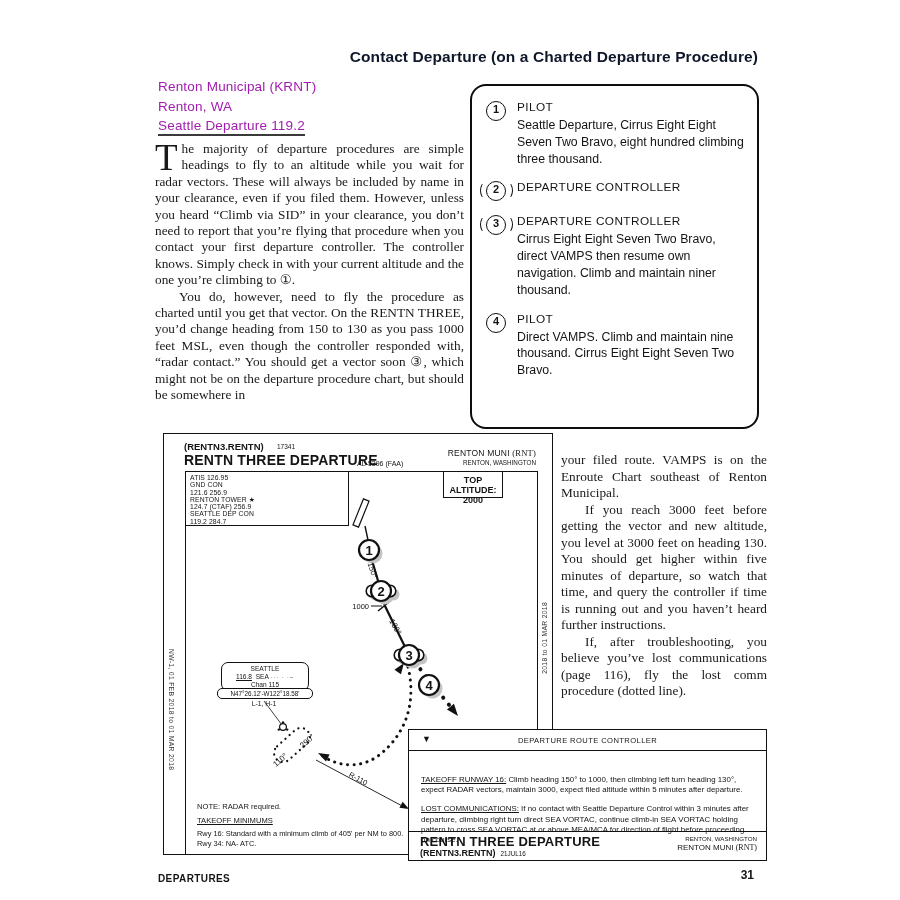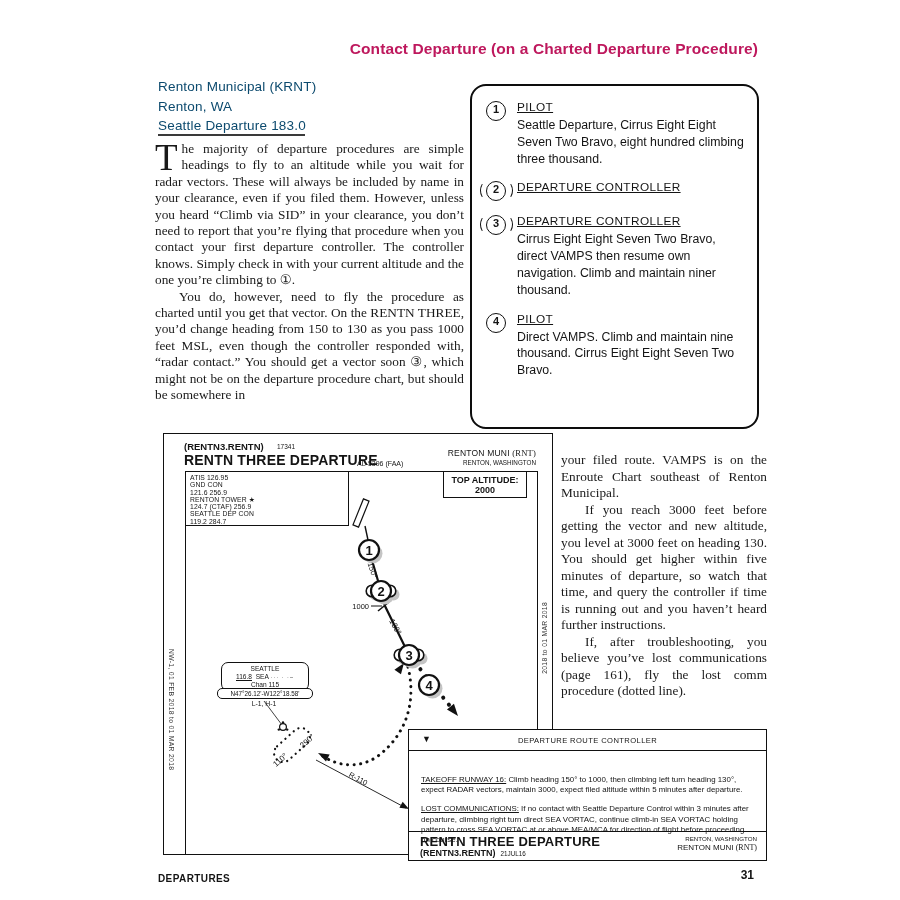--- a/index.html
+++ b/index.html
@@ -1,20 +1,20 @@
 <!DOCTYPE html>
 <html><head>
 <meta charset="utf-8">
 <style>
   html,body{margin:0;padding:0;background:#fff;}
   .page{position:relative;width:900px;height:900px;background:#fff;overflow:hidden;color:#141414;}
 
   
-  .page-title{position:absolute;top:40px;right:142px;margin:0;font:700 15.5px "Liberation Sans",sans-serif;color:#be185d;letter-spacing:.1px;}
-  .airport-block{position:absolute;left:158px;top:77px;font:400 13.5px/19.5px "Liberation Sans",sans-serif;color:#0c4a6e;letter-spacing:.2px;}
+  .page-title{position:absolute;top:48px;right:142px;margin:0;font:700 15.5px "Liberation Sans",sans-serif;color:#0f172a;letter-spacing:.1px;}
+  .airport-block{position:absolute;left:158px;top:77px;font:400 13.5px/19.5px "Liberation Sans",sans-serif;color:#a21caf;letter-spacing:.2px;}
   .airport-rule{position:absolute;left:158px;top:134px;width:147px;height:1.5px;background:#3a3a3a;}
 
   
   .body-col{position:absolute;left:155px;top:141px;width:309px;font:400 13.3px/16.4px "Liberation Serif",serif;text-align:justify;color:#191919;}
   .body-col p{margin:0;}
   .dropcap{float:left;font-size:37px;line-height:29px;padding:2px 4px 0 0;font-family:"Liberation Serif",serif;}
   .indent{text-indent:24px;}
   .right-col{position:absolute;left:561px;top:452px;width:206px;font:400 13.3px/16.5px "Liberation Serif",serif;text-align:justify;color:#191919;}
   .right-col p{margin:0;}
 
@@ -22,39 +22,39 @@
   .radio-box{position:absolute;left:470px;top:84px;width:289px;height:345px;border:2.5px solid #0d0d0d;border-radius:16px;box-sizing:border-box;
     padding:14px 12px 8px 12px;display:flex;flex-direction:column;gap:13px;font-family:"Liberation Sans",sans-serif;background:#fff;}
   .call{display:flex;gap:9px;}
   .call-icon{flex:0 0 24px;display:flex;justify-content:center;align-items:flex-start;padding-top:1px;}
   .num{position:relative;width:18px;height:18px;border:1.8px solid #0f0f0f;border-radius:50%;text-align:center;
     font:700 11px/15.5px "Liberation Sans",sans-serif;background:#fff;}
   .controller .num:before,.controller .num:after{content:"";position:absolute;top:0;width:9px;height:15px;border:1.8px solid transparent;border-radius:50%;}
   .controller .num:before{left:-7.5px;border-left-color:#0f0f0f;}
   .controller .num:after{right:-7.5px;border-right-color:#0f0f0f;}
   .call-body{flex:1;}
-  .call-who{font-size:11.8px;letter-spacing:.4px;color:#141414;text-decoration:underline;}
+  .call-who{font-size:11.8px;letter-spacing:.4px;color:#141414;}
   .call-text{font-size:12.3px;line-height:16.8px;margin-top:3px;color:#141414;}
 
   
   .chart{position:absolute;left:163px;top:433px;width:390px;height:422px;border:1.5px solid #111;background:#fff;
     font-family:"Liberation Sans",sans-serif;z-index:1;box-sizing:border-box;}
   .c-abs{position:absolute;}
   .proc-id{left:20px;top:7px;font:700 9.5px "Liberation Sans",sans-serif;}
   .edition{left:113px;top:9px;font-size:6.5px;}
   .c-title{left:20px;top:18px;font:700 14px "Liberation Sans",sans-serif;letter-spacing:.2px;}
   .al-num{left:193px;top:26px;font-size:7px;}
   .head-right{right:16px;top:14px;text-align:right;}
   .head-airport{font-size:8.5px;letter-spacing:.2px;}
   .head-airport .serif{font-family:"Liberation Serif",serif;}
   .head-city{font-size:6.3px;margin-top:1px;}
   .neatline{left:21px;top:37px;width:351px;height:382px;border:1px solid #111;}
   .comm-box{left:21px;top:37px;width:164px;height:55px;border:1px solid #111;box-sizing:border-box;padding:2px 0 0 4px;}
   .comm-line{font-size:6.8px;line-height:7.3px;letter-spacing:.1px;}
-  .topalt{left:279px;top:37px;width:84px;height:27px;border:1.2px solid #111;box-sizing:border-box;text-align:center;padding-top:3px;}
+  .topalt{left:279px;top:37px;width:60px;height:27px;border:1.2px solid #111;box-sizing:border-box;text-align:center;padding-top:3px;}
   .topalt div{font:700 9px/10px "Liberation Sans",sans-serif;}
   .side-text{font-size:6.8px;letter-spacing:.3px;color:#333;writing-mode:vertical-rl;}
   .side-left{left:4px;top:215px;}
   .side-right{right:4px;top:168px;transform:rotate(180deg);}
   .plan{position:absolute;left:0;top:0;width:390px;height:422px;font-family:"Liberation Sans",sans-serif;}
 
   .nav-box{left:57px;top:228px;width:86px;border:1px solid #111;border-radius:7px;text-align:center;font-size:6.6px;line-height:8px;padding:2px 0 1px 0;background:#fff;}
   .nav-freq u{text-decoration:underline;}
   .morse{font-size:5.5px;letter-spacing:1px;}
   .nav-coords{left:53px;top:254px;width:94px;border:1px solid #111;border-radius:5px;text-align:center;font-size:6.3px;line-height:9px;background:#fff;}
@@ -89,21 +89,21 @@
 </head>
 <body>
 
 <div class="page">
 
   <h1 class="page-title">Contact Departure (on a Charted Departure Procedure)</h1>
 
   <div class="airport-block">
     <div>Renton Municipal (KRNT)</div>
     <div>Renton, WA</div>
-    <div>Seattle Departure 183.0</div>
+    <div>Seattle Departure 119.2</div>
   </div>
   <div class="airport-rule"></div>
 
   <div class="body-col">
     <p><span class="dropcap">T</span><span>he majority of departure procedures are simple headings to fly to an altitude while you wait for radar vectors. These will always be included by name in your clearance, even if you filed them. However, unless you heard “Climb via SID” in your clearance, you don’t need to report that you’re flying that procedure when you contact your first departure controller. The controller knows. Simply check in with your current altitude and the one you’re climbing to ①.</span></p>
     <p class="indent">You do, however, need to fly the procedure as charted until you get that vector. On the RENTN THREE, you’d change heading from 150 to 130 as you pass 1000 feet MSL, even though the controller responded with, “radar contact.” You should get a vector soon ③, which might not be on the departure procedure chart, but should be somewhere in</p>
   </div>
 
   <div class="radio-box">
     <div class="call pilot">
@@ -245,26 +245,32 @@
     </svg>
 
     <div class="c-abs nav-box">
       <div>SEATTLE</div>
       <div class="nav-freq"><u>116.8</u>&nbsp;&nbsp;<span>SEA</span>&nbsp;<span class="morse">··· · ·–</span></div>
       <div>Chan 115</div>
     </div>
     <div class="c-abs nav-coords">N47°26.12'-W122°18.58'</div>
     <div class="c-abs nav-panels">L-1, H-1</div>
 
+    <div class="c-abs notes">
+      <div>NOTE: RADAR required.</div>
+      <span class="t-min">TAKEOFF MINIMUMS</span>
+      <div class="rwy">Rwy 16: Standard with a minimum climb of 405' per NM to 800.</div>
+      <div class="rwy">Rwy 34: NA- ATC.</div>
+    </div>
   </div>
 
   <div class="right-col">
     <p>your filed route. VAMPS is on the Enroute Chart southeast of Renton Municipal.</p>
     <p class="indent">If you reach 3000 feet before getting the vector and new altitude, you level at 3000 feet on heading 130. You should get higher within five minutes of departure, so watch that time, and query the controller if time is running out and you haven’t heard further instructions.</p>
-    <p class="indent">If, after troubleshooting, you believe you’ve lost communications (page 161), fly the lost comm procedure (dotted line).</p>
+    <p class="indent">If, after troubleshooting, you believe you’ve lost communications (page 116), fly the lost comm procedure (dotted line).</p>
   </div>
 
   <div class="route-box">
     <div class="rb-head">
       <span class="rb-tri">▼</span>
       <div class="rb-title">DEPARTURE ROUTE CONTROLLER</div>
     </div>
     <div class="rb-body">
       <p><span class="rb-label">TAKEOFF RUNWAY 16:</span><span> Climb heading 150° to 1000, then climbing left turn heading 130°, expect RADAR vectors, maintain 3000, expect filed altitude within 5 minutes after departure.</span></p>
       <p><span class="rb-label">LOST COMMUNICATIONS:</span><span> If no contact with Seattle Departure Control within 3 minutes after departure, climbing right turn direct SEA VORTAC, continue climb-in SEA VORTAC holding pattern to cross SEA VORTAC at or above MEA/MCA for direction of flight before proceeding on course.</span></p>

